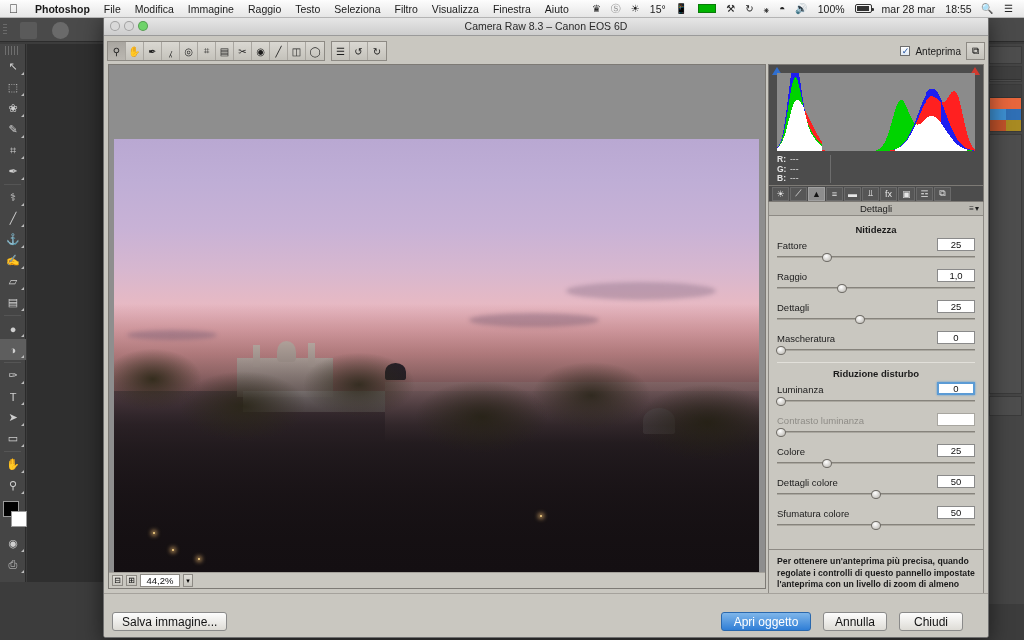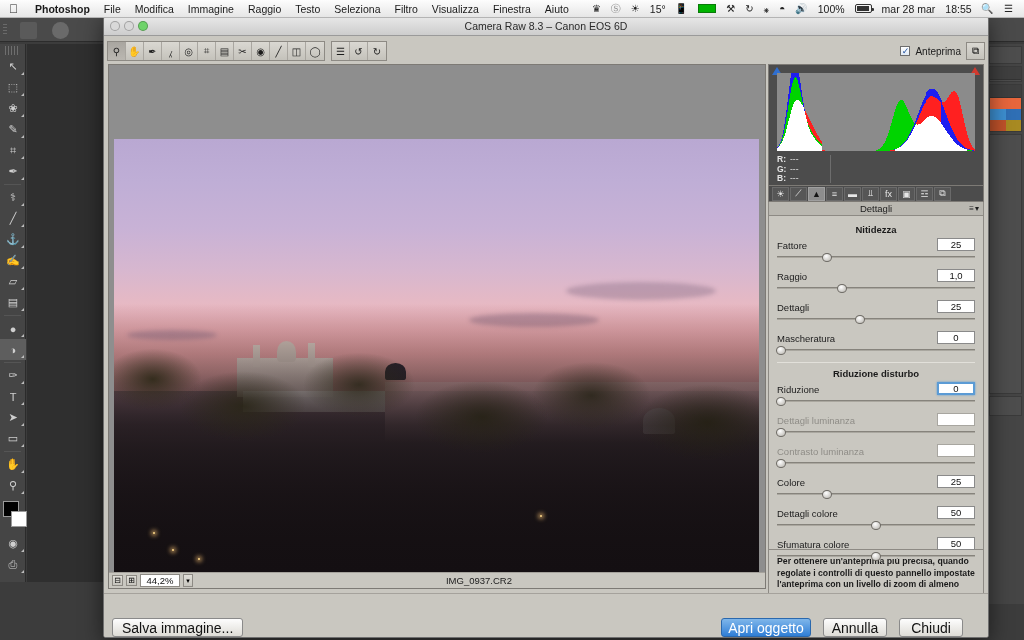--- a/index.html
+++ b/index.html
@@ -171,22 +171,22 @@
          border:1px solid #6e6b65;border-radius:50%;transform:translateX(-5px);}
   .srow.disabled .slabel span{color:#8f8d87;}
   .srow.disabled .sval{background:#fff;border-color:#a8a6a0;}
   .hr-sec{height:1px;background:#a5a29c;border-bottom:1px solid #e2e0da;margin:1px 0 5px;}
 
   .helpbox{background:#c9c7c0;border:1px solid #8d8a84;border-top:none;padding:6px 8px;
            font-size:8.7px;color:#1b1b1b;line-height:11.5px;height:62px;font-weight:bold;}
 
   
   .dlg-foot{position:absolute;left:0;right:0;bottom:0;height:44px;background:#c9c7c0;border-top:1px solid #a5a29c;}
-  .btn{position:absolute;top:24px;height:19px;border:1px solid #8a8a8a;border-radius:3px;
-       background:linear-gradient(#fdfdfd,#dedcd6);font-size:14px;color:#131313;
+  .btn{position:absolute;top:18px;height:19px;border:1px solid #8a8a8a;border-radius:3px;
+       background:linear-gradient(#fdfdfd,#dedcd6);font-size:12px;color:#131313;
        display:flex;align-items:center;justify-content:center;padding:0 9px;}
   .btn.primary{background:linear-gradient(#7fb6ea,#2f7ed6);border-color:#2a68ad;color:#fff;}
   .infolink{position:absolute;top:13px;left:0;right:0;text-align:center;font-size:9px;color:#1a3fa0;
             text-decoration:underline;}
 
   
   .docstrip{position:absolute;left:27px;top:44px;width:76px;bottom:58px;background:#2f2f2f;}
 </style>
 </head>
 <body>
@@ -360,21 +360,20 @@
           <span class="lamp" style="left:9%;bottom:5%"></span>
           <span class="lamp" style="left:13%;bottom:3%"></span>
           <span class="lamp" style="left:66%;bottom:13%"></span>
         </div>
 
         <div class="cr-cfoot">
           <span class="zbtn">⊟</span>
           <span class="zbtn">⊞</span>
           <span class="zval">44,2%</span>
           <span class="zarrow">▾</span>
-          <span class="fname">IMG_0937.CR2</span>
         </div>
       </div>
 
       <div class="cr-right">
 
         <div class="hist-box">
           <div class="clipL"></div>
           <div class="clipR"></div>
           <div class="hist" id="histogram">
               <span class="hbar" style="left: 0%; width: 0.85%; height: 4.54799%; background: rgb(30, 30, 240);"></span>
@@ -976,31 +975,22 @@
                 <div class="strack">
                   <span class="sknob" style="left: 2%;"></span>
                 </div>
               </div>
             </div>
           <div class="hr-sec"></div>
           <div class="sec-title">Riduzione disturbo</div>
           <div id="noise-sliders">
               <div class="srow">
                 <div class="slabel">
-                  <span>Riduzione</span>
+                  <span>Luminanza</span>
                   <div class="sval focus">0</div>
-                </div>
-                <div class="strack">
-                  <span class="sknob" style="left: 2%;"></span>
-                </div>
-              </div>
-              <div class="srow disabled">
-                <div class="slabel">
-                  <span>Dettagli luminanza</span>
-                  <div class="sval"></div>
                 </div>
                 <div class="strack">
                   <span class="sknob" style="left: 2%;"></span>
                 </div>
               </div>
               <div class="srow disabled">
                 <div class="slabel">
                   <span>Contrasto luminanza</span>
                   <div class="sval"></div>
                 </div>

